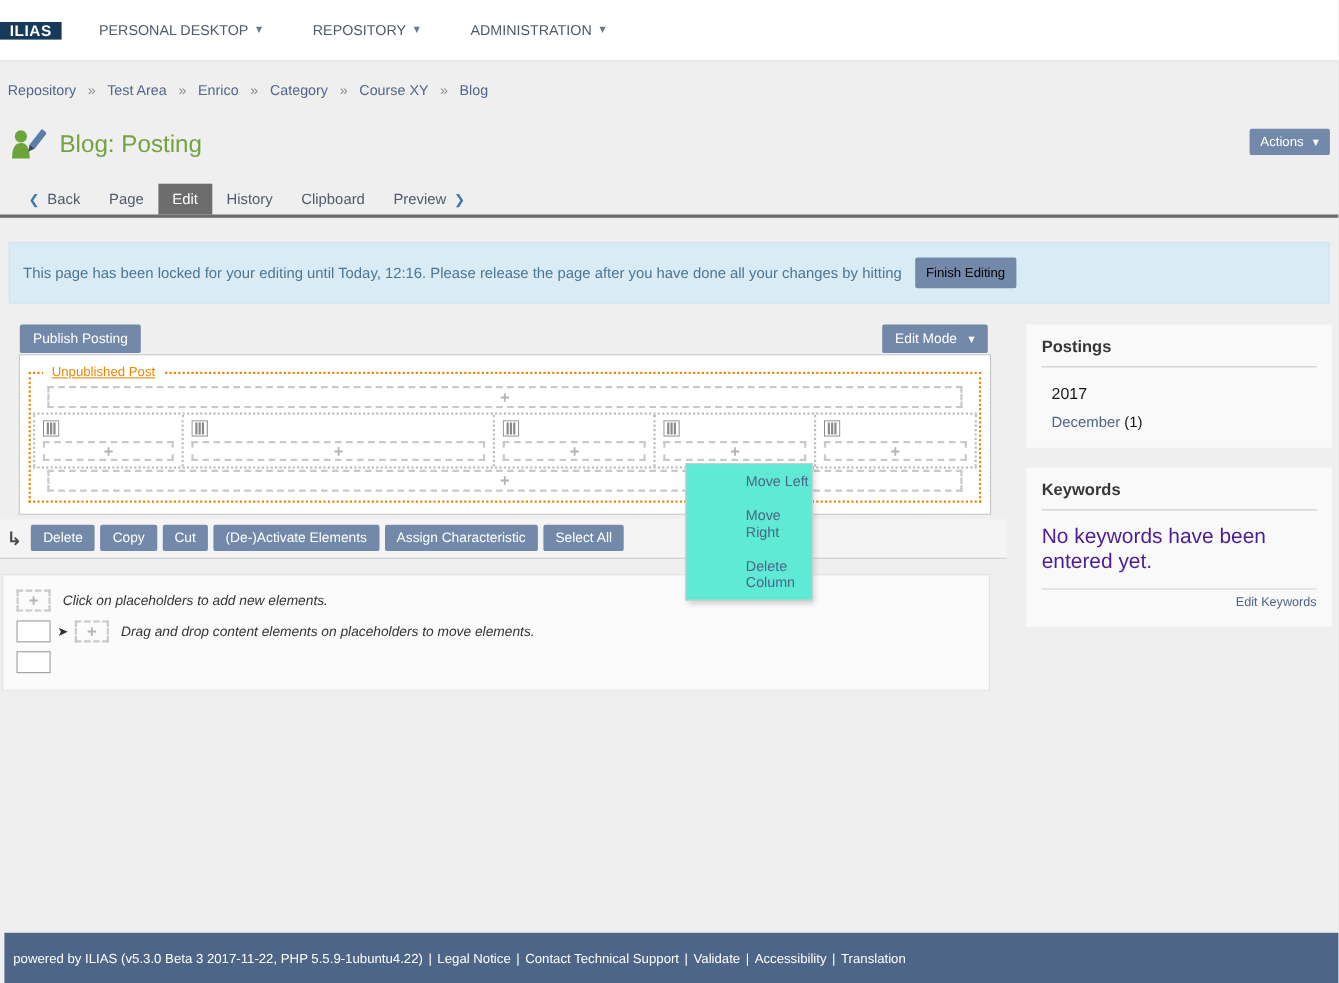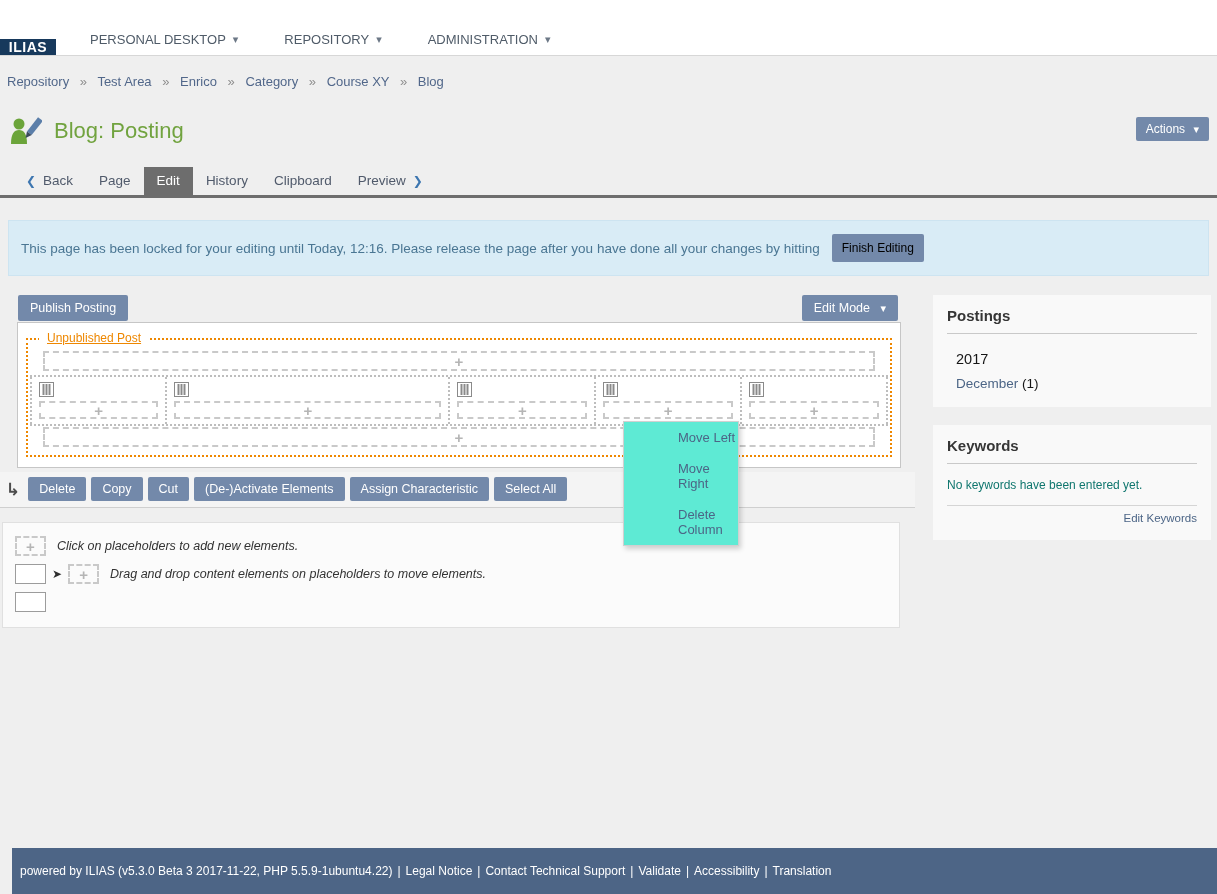--- a/index.html
+++ b/index.html
@@ -1,21 +1,21 @@
 <!DOCTYPE html>
 <html><head>
 <meta charset="utf-8">
 <style>
   * { box-sizing: border-box; margin: 0; padding: 0; }
   html, body { background: #e9e9e9; }
   body { font-family: "Liberation Sans", "DejaVu Sans", sans-serif; color: #333; }
   .page { position: relative; width: 1217px; height: 894px; background: #efefef; overflow: hidden; margin: 0 auto; }
 
   
-  .topbar { height: 56px; background: #fff; border-bottom: 1px solid #d7d7d7; display: flex; align-items: flex-end; }
+  .topbar { height: 56px; background: #fff; border-bottom: 1px solid #d7d7d7; display: flex; align-items: center; }
   .logo { width: 56px; background: #17395c; color: #fff; font-weight: bold; font-size: 14px; letter-spacing: .5px;
           display: flex; align-items: center; justify-content: center; cursor: pointer; }
   .topnav { display: flex; align-items: center; margin-left: 20px; }
   .topnav-item { font-size: 13px; color: #4f5b68; padding: 8px 14px; margin-right: 18px; cursor: pointer; display: flex; align-items: center; }
   .caret { display: inline-block; font-size: 11px; color: #6c7886; margin-left: 7px; line-height: 1; }
 
   
   .breadcrumb { padding: 18px 8px 14px 7px; font-size: 13px; }
   .crumb { color: #51678a; cursor: pointer; }
   .crumb-sep { color: #8e8e8e; margin: 0 7px; }
@@ -92,26 +92,26 @@
   .hsolid { width: 31px; height: 20px; border: 1px solid #9c9c9c; background: #fff; flex: 0 0 auto; }
   .harrow { font-size: 12px; color: #2e2e2e; margin: 0 6px; }
 
   
   .panel { background: #f9f9f9; padding: 12px 14px 14px; margin-bottom: 18px; }
   .panel-title { font-size: 15px; font-weight: bold; color: #363636; padding-bottom: 9px; border-bottom: 1px solid #c9c9c9; }
   .year { font-size: 14.5px; color: #161616; margin: 17px 0 0 9px; }
   .month-line { font-size: 13.5px; margin: 9px 0 2px 9px; }
   .month-link { color: #4c6586; cursor: pointer; }
   .month-count { color: #161616; }
-  .kw-empty { font-size: 12px; color: #0f766e; margin: 14px 0 13px 0; }
+  .kw-empty { font-size: 19px; color: #4c1d95; margin: 14px 0 13px 0; }
   .kw-footer { border-top: 1px solid #d5d5d5; padding-top: 2px; text-align: right; }
   .kw-edit { font-size: 11.5px; color: #4c6586; cursor: pointer; }
 
   
-  .footer { position: absolute; left: 12px; right: 0; bottom: 0; height: 46px; background: #4d6586;
+  .footer { position: absolute; left: 4px; right: 0; bottom: 0; height: 46px; background: #4d6586;
             color: #fff; font-size: 12px; display: flex; align-items: center; padding-left: 8px; }
   .f-sep { margin: 0 5px; }
   .f-link { color: #fff; cursor: pointer; }
 </style>
 </head>
 <body>
 
 <div class="page">
 
   <div class="topbar">

